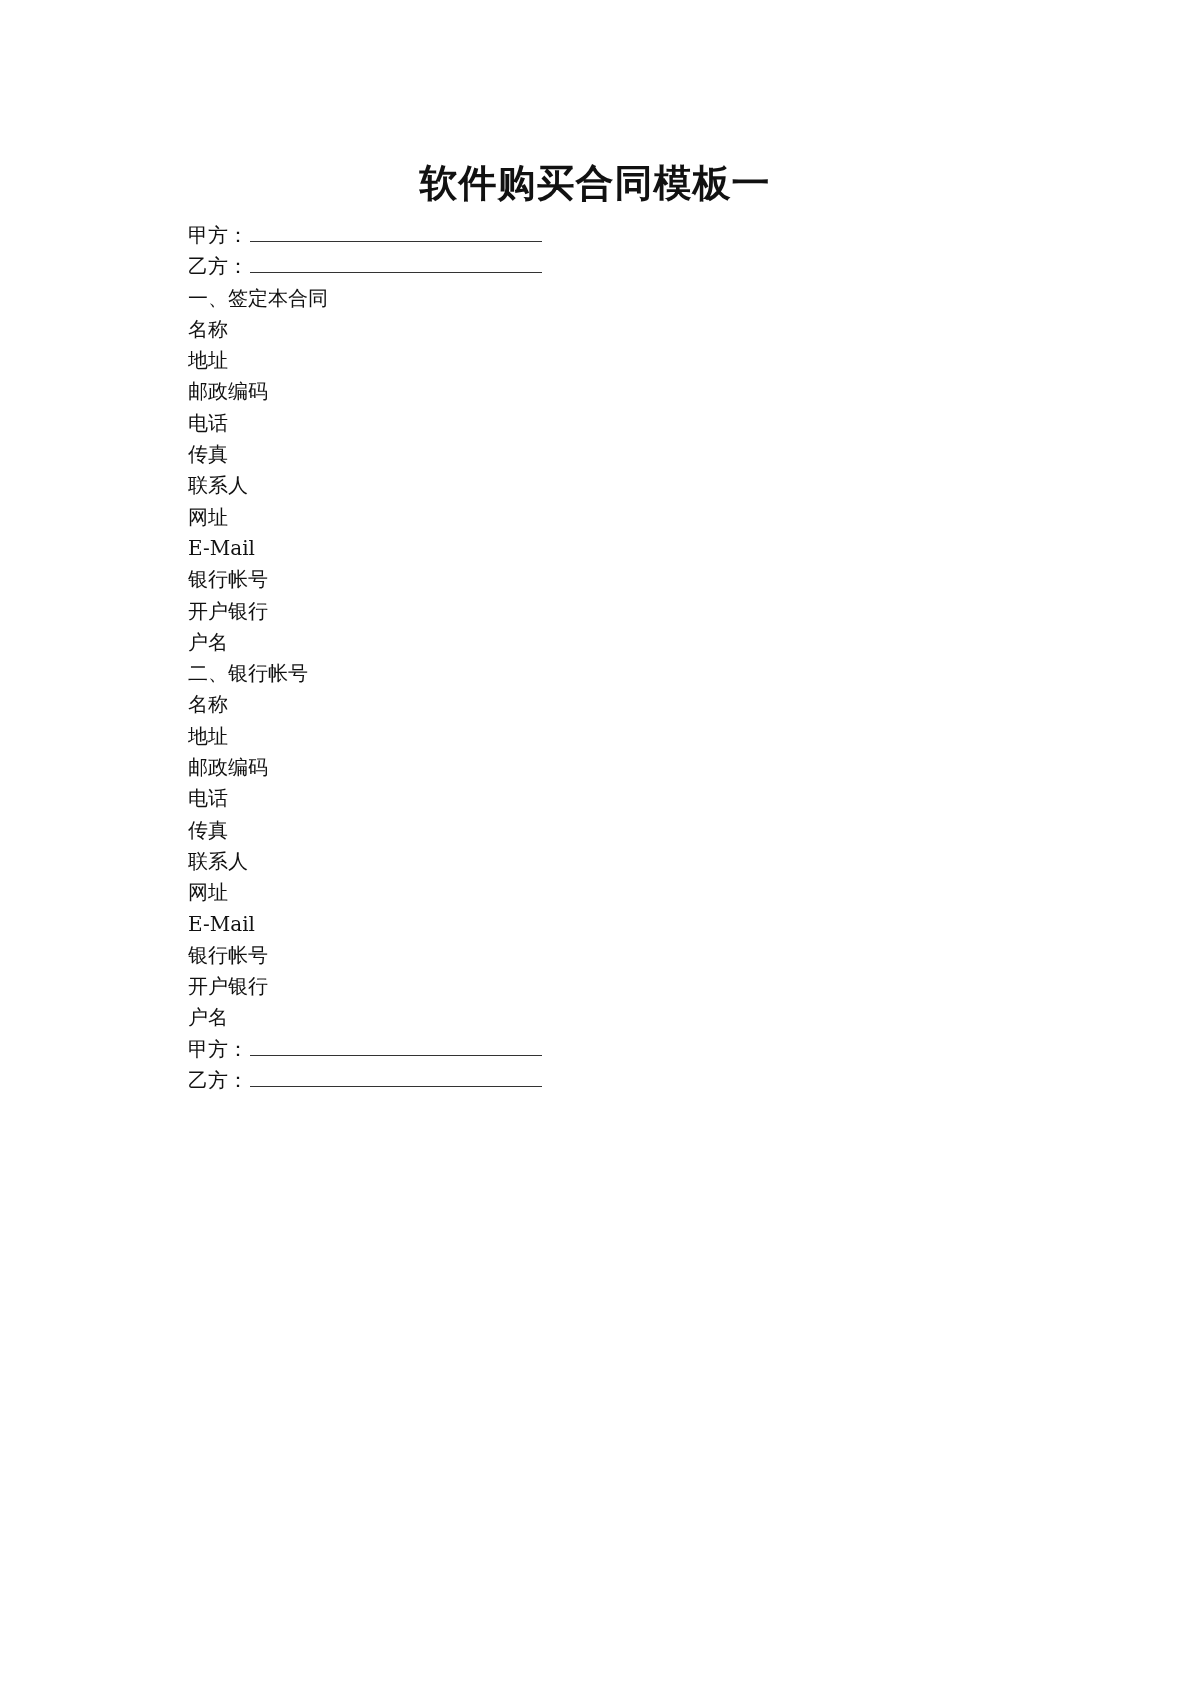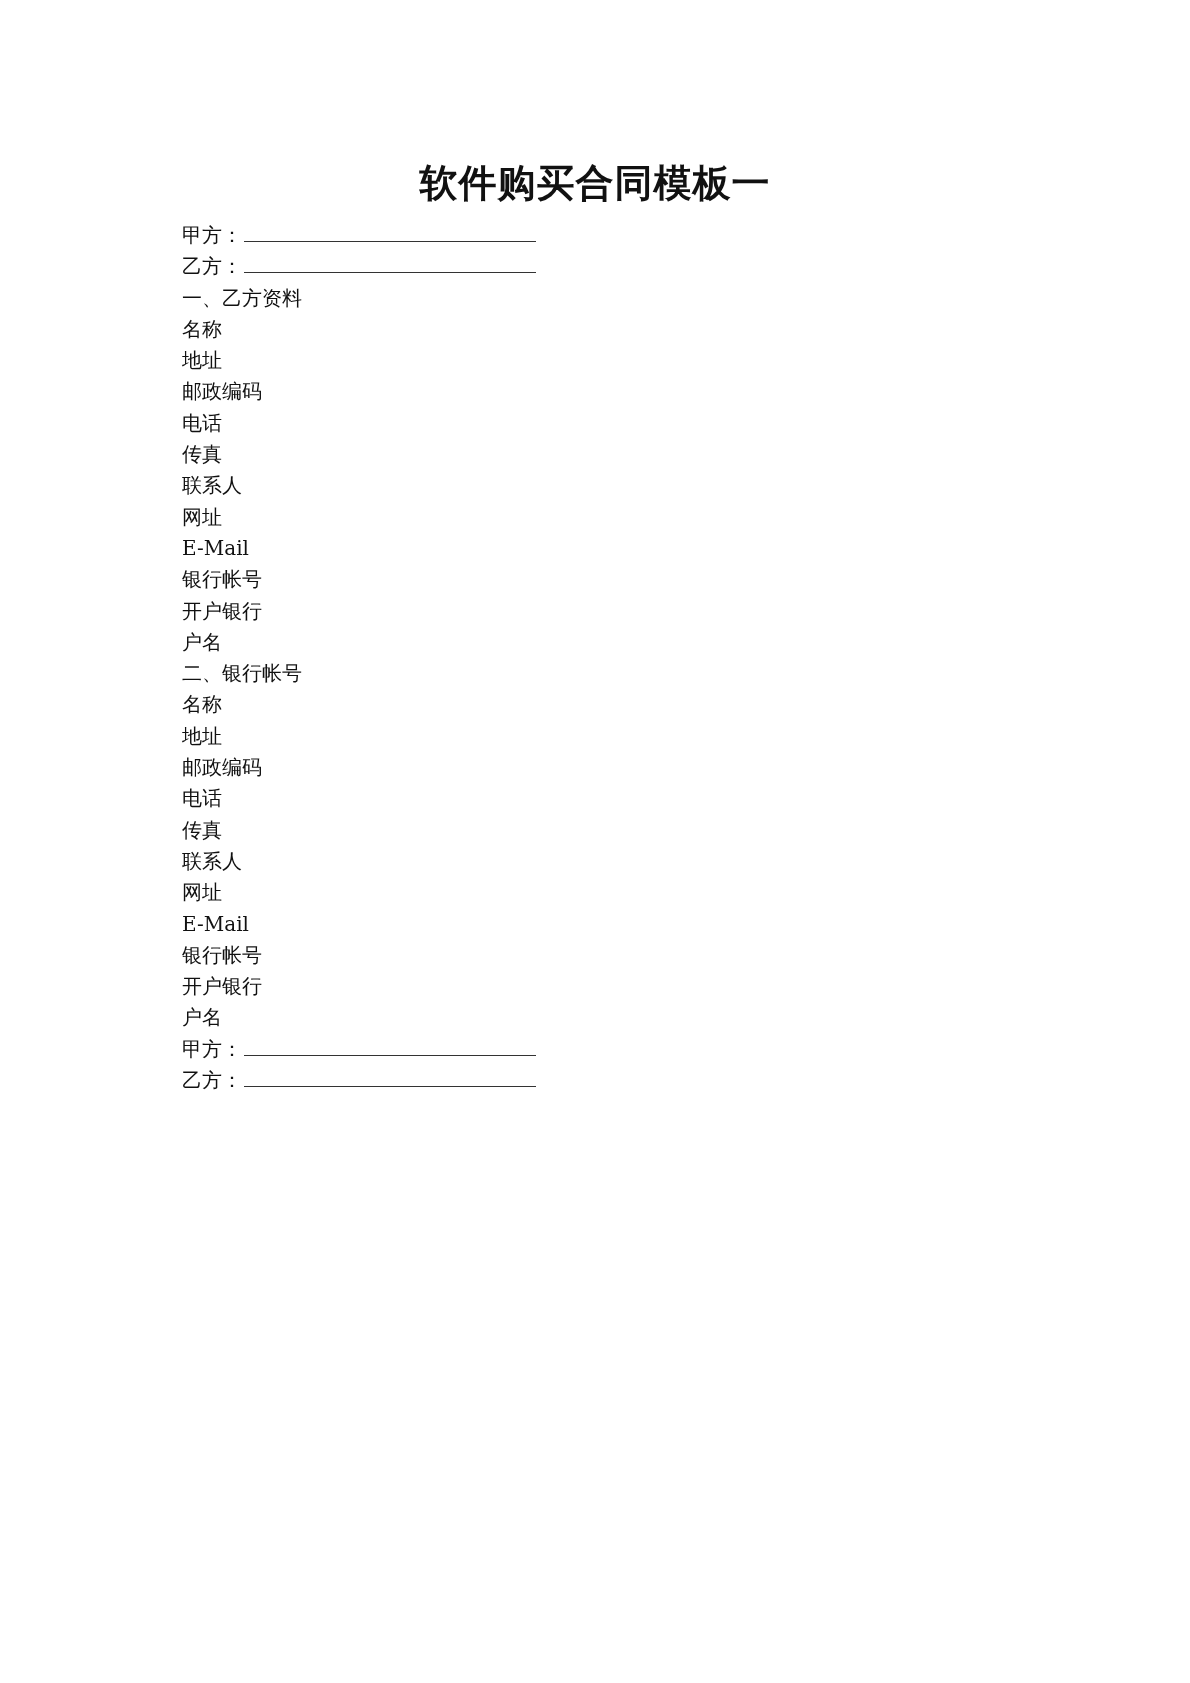--- a/index.html
+++ b/index.html
@@ -1,31 +1,31 @@
 <!DOCTYPE html>
 <html><head>
 <meta charset="utf-8">
 <style>
   html, body { margin:0; padding:0; background:#ffffff; }
   body { width:1190px; height:1683px; position:relative; font-family:"DejaVu Serif", serif; color:#111; }
   .title { position:absolute; top:158px; left:0; width:1190px; text-align:center; font-family:"DejaVu Sans", sans-serif; font-weight:bold; font-size:38px; letter-spacing:1px; }
   .lines { position:absolute; top:220px; left:182px; }
-  .line { height:31.3px; line-height:31.3px; font-size:20px; white-space:nowrap; }
+  .line { height:31.3px; line-height:31.3px; font-size:20px; white-space:nowrap;margin-left:6px; }
   .blank { display:inline-block; width:292px; border-bottom:1px solid #333; height:18px; vertical-align:baseline; margin-left:2px; }
 </style>
 </head>
 <body>
 
 <div class="title">软件购买合同模板一</div>
 
 <div class="lines">
   <div class="line"><span>甲方：</span><span class="blank"></span></div>
   <div class="line"><span>乙方：</span><span class="blank"></span></div>
 
-  <div class="line">一、乙方资料</div>
+  <div class="line">一、签定本合同</div>
   <div class="line">名称</div>
   <div class="line">地址</div>
   <div class="line">邮政编码</div>
   <div class="line">电话</div>
   <div class="line">传真</div>
   <div class="line">联系人</div>
   <div class="line">网址</div>
   <div class="line">E-Mail</div>
   <div class="line">银行帐号</div>
   <div class="line">开户银行</div>

